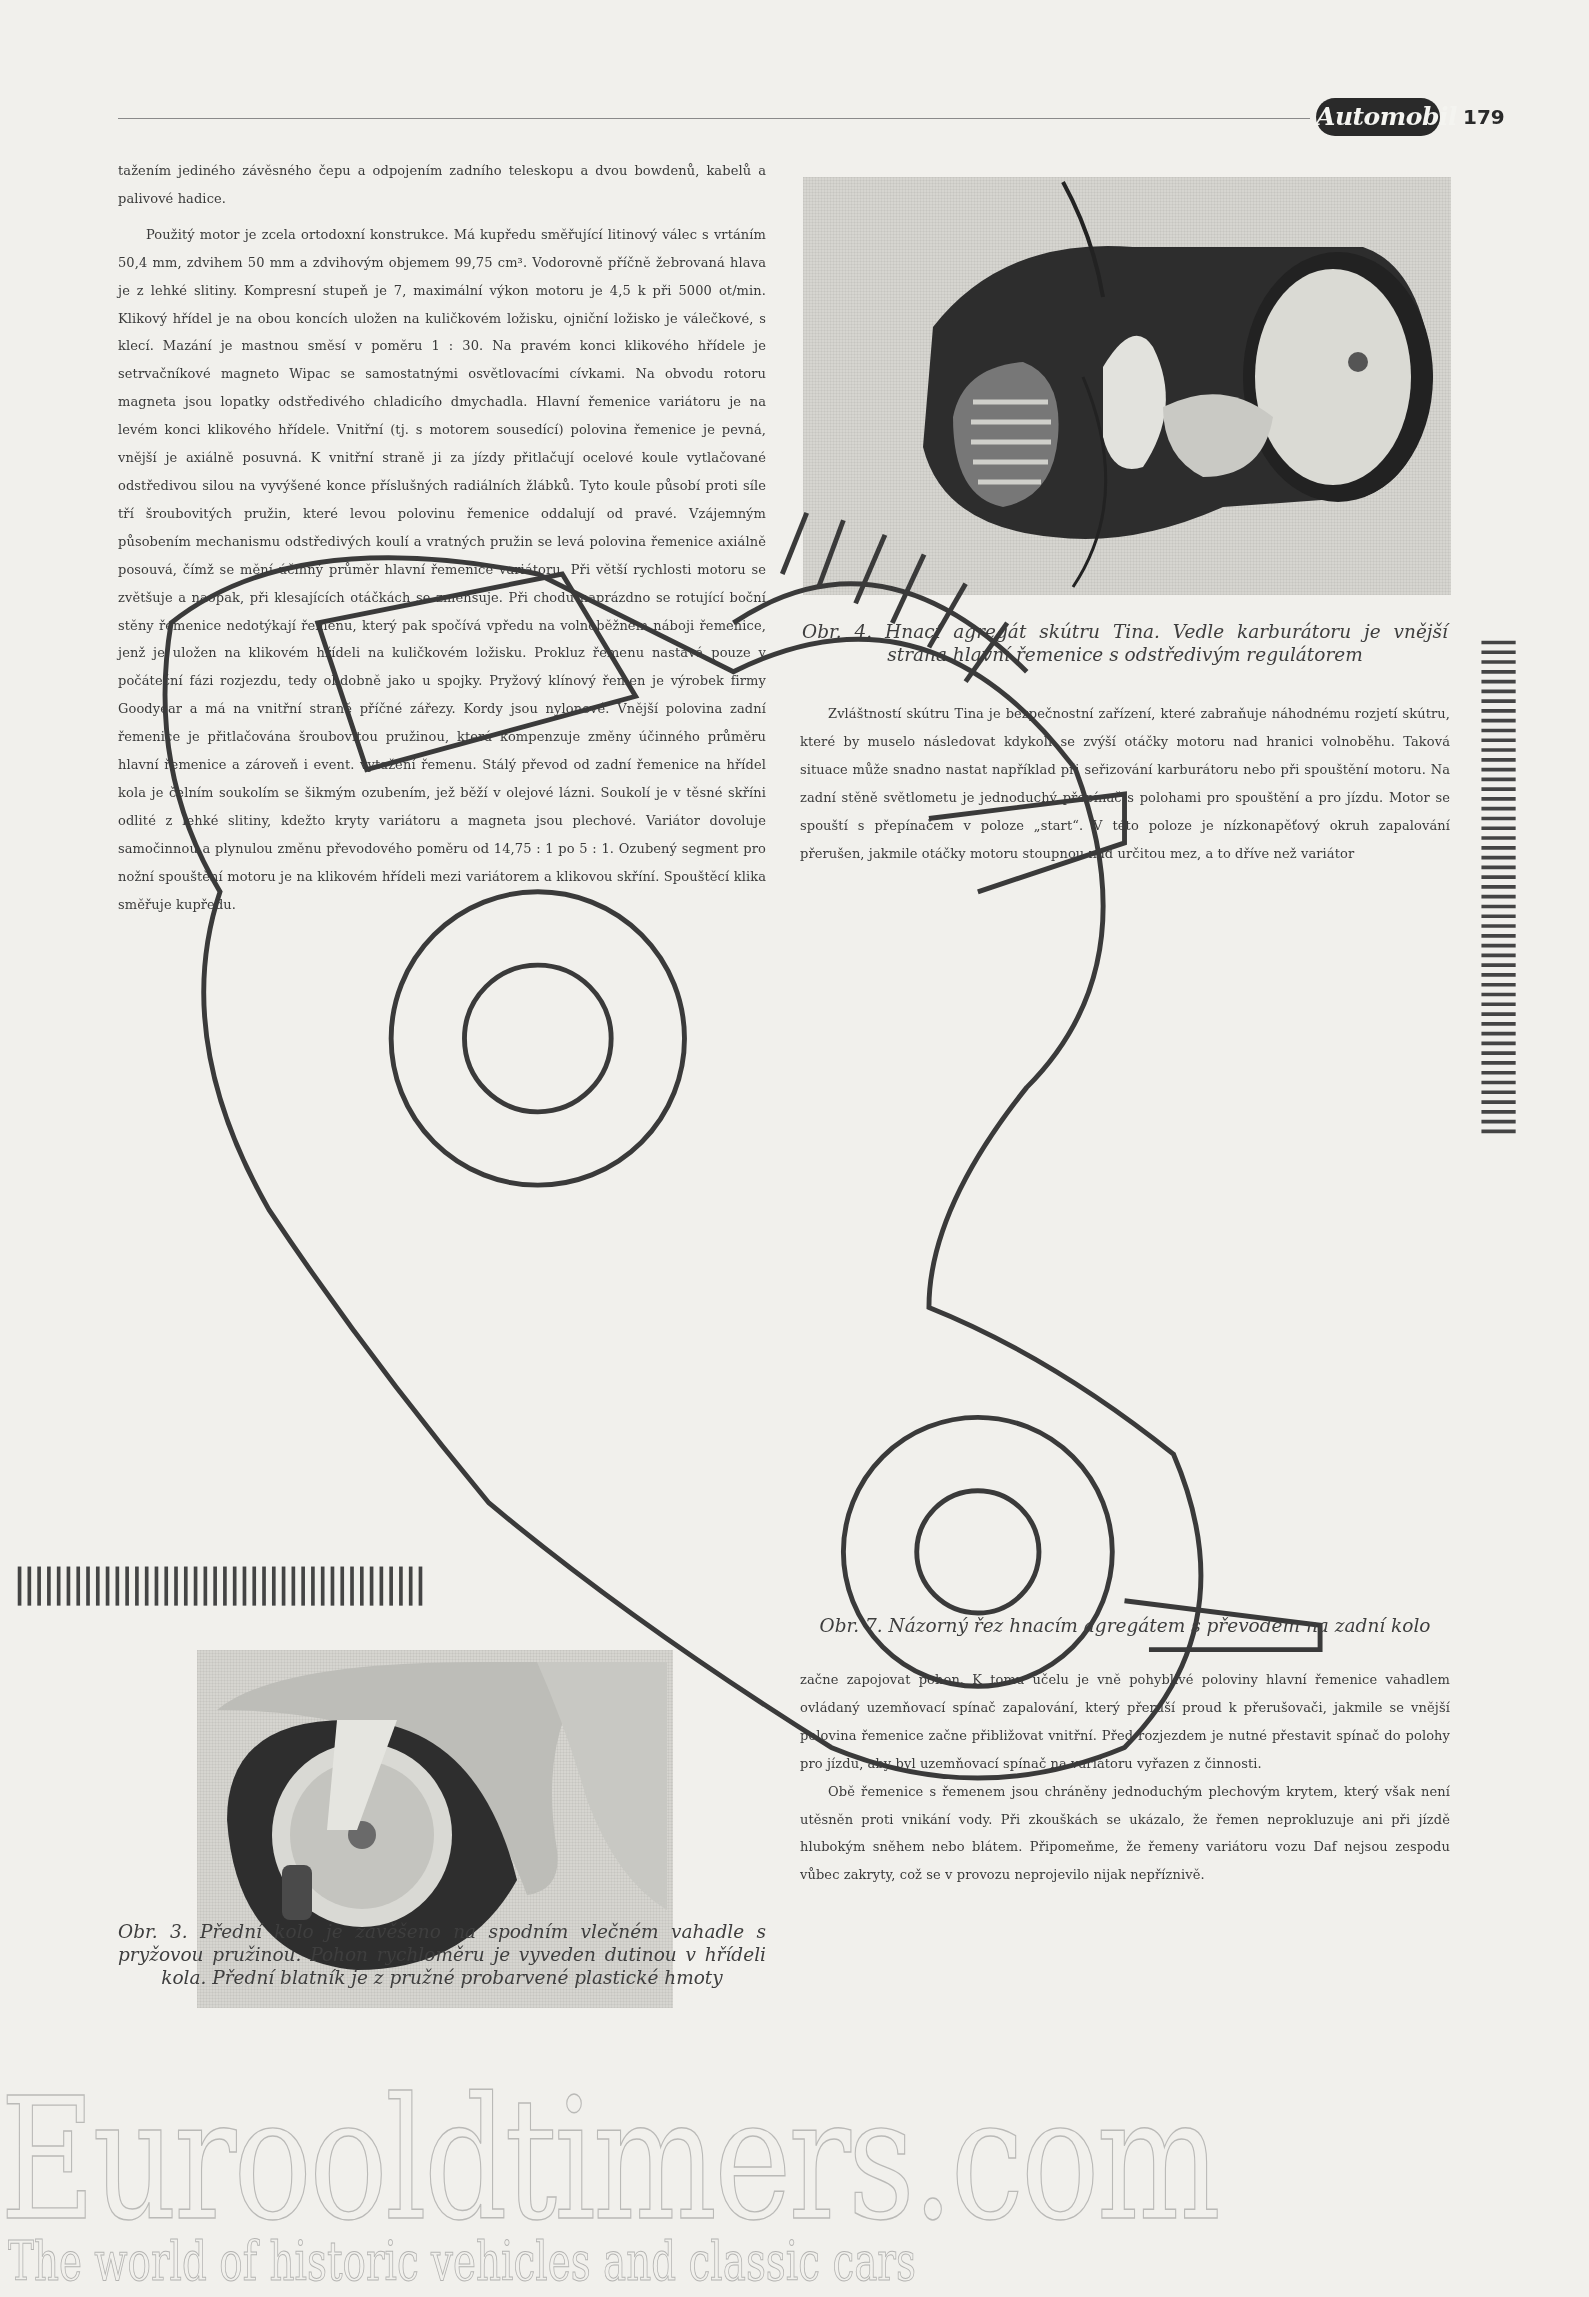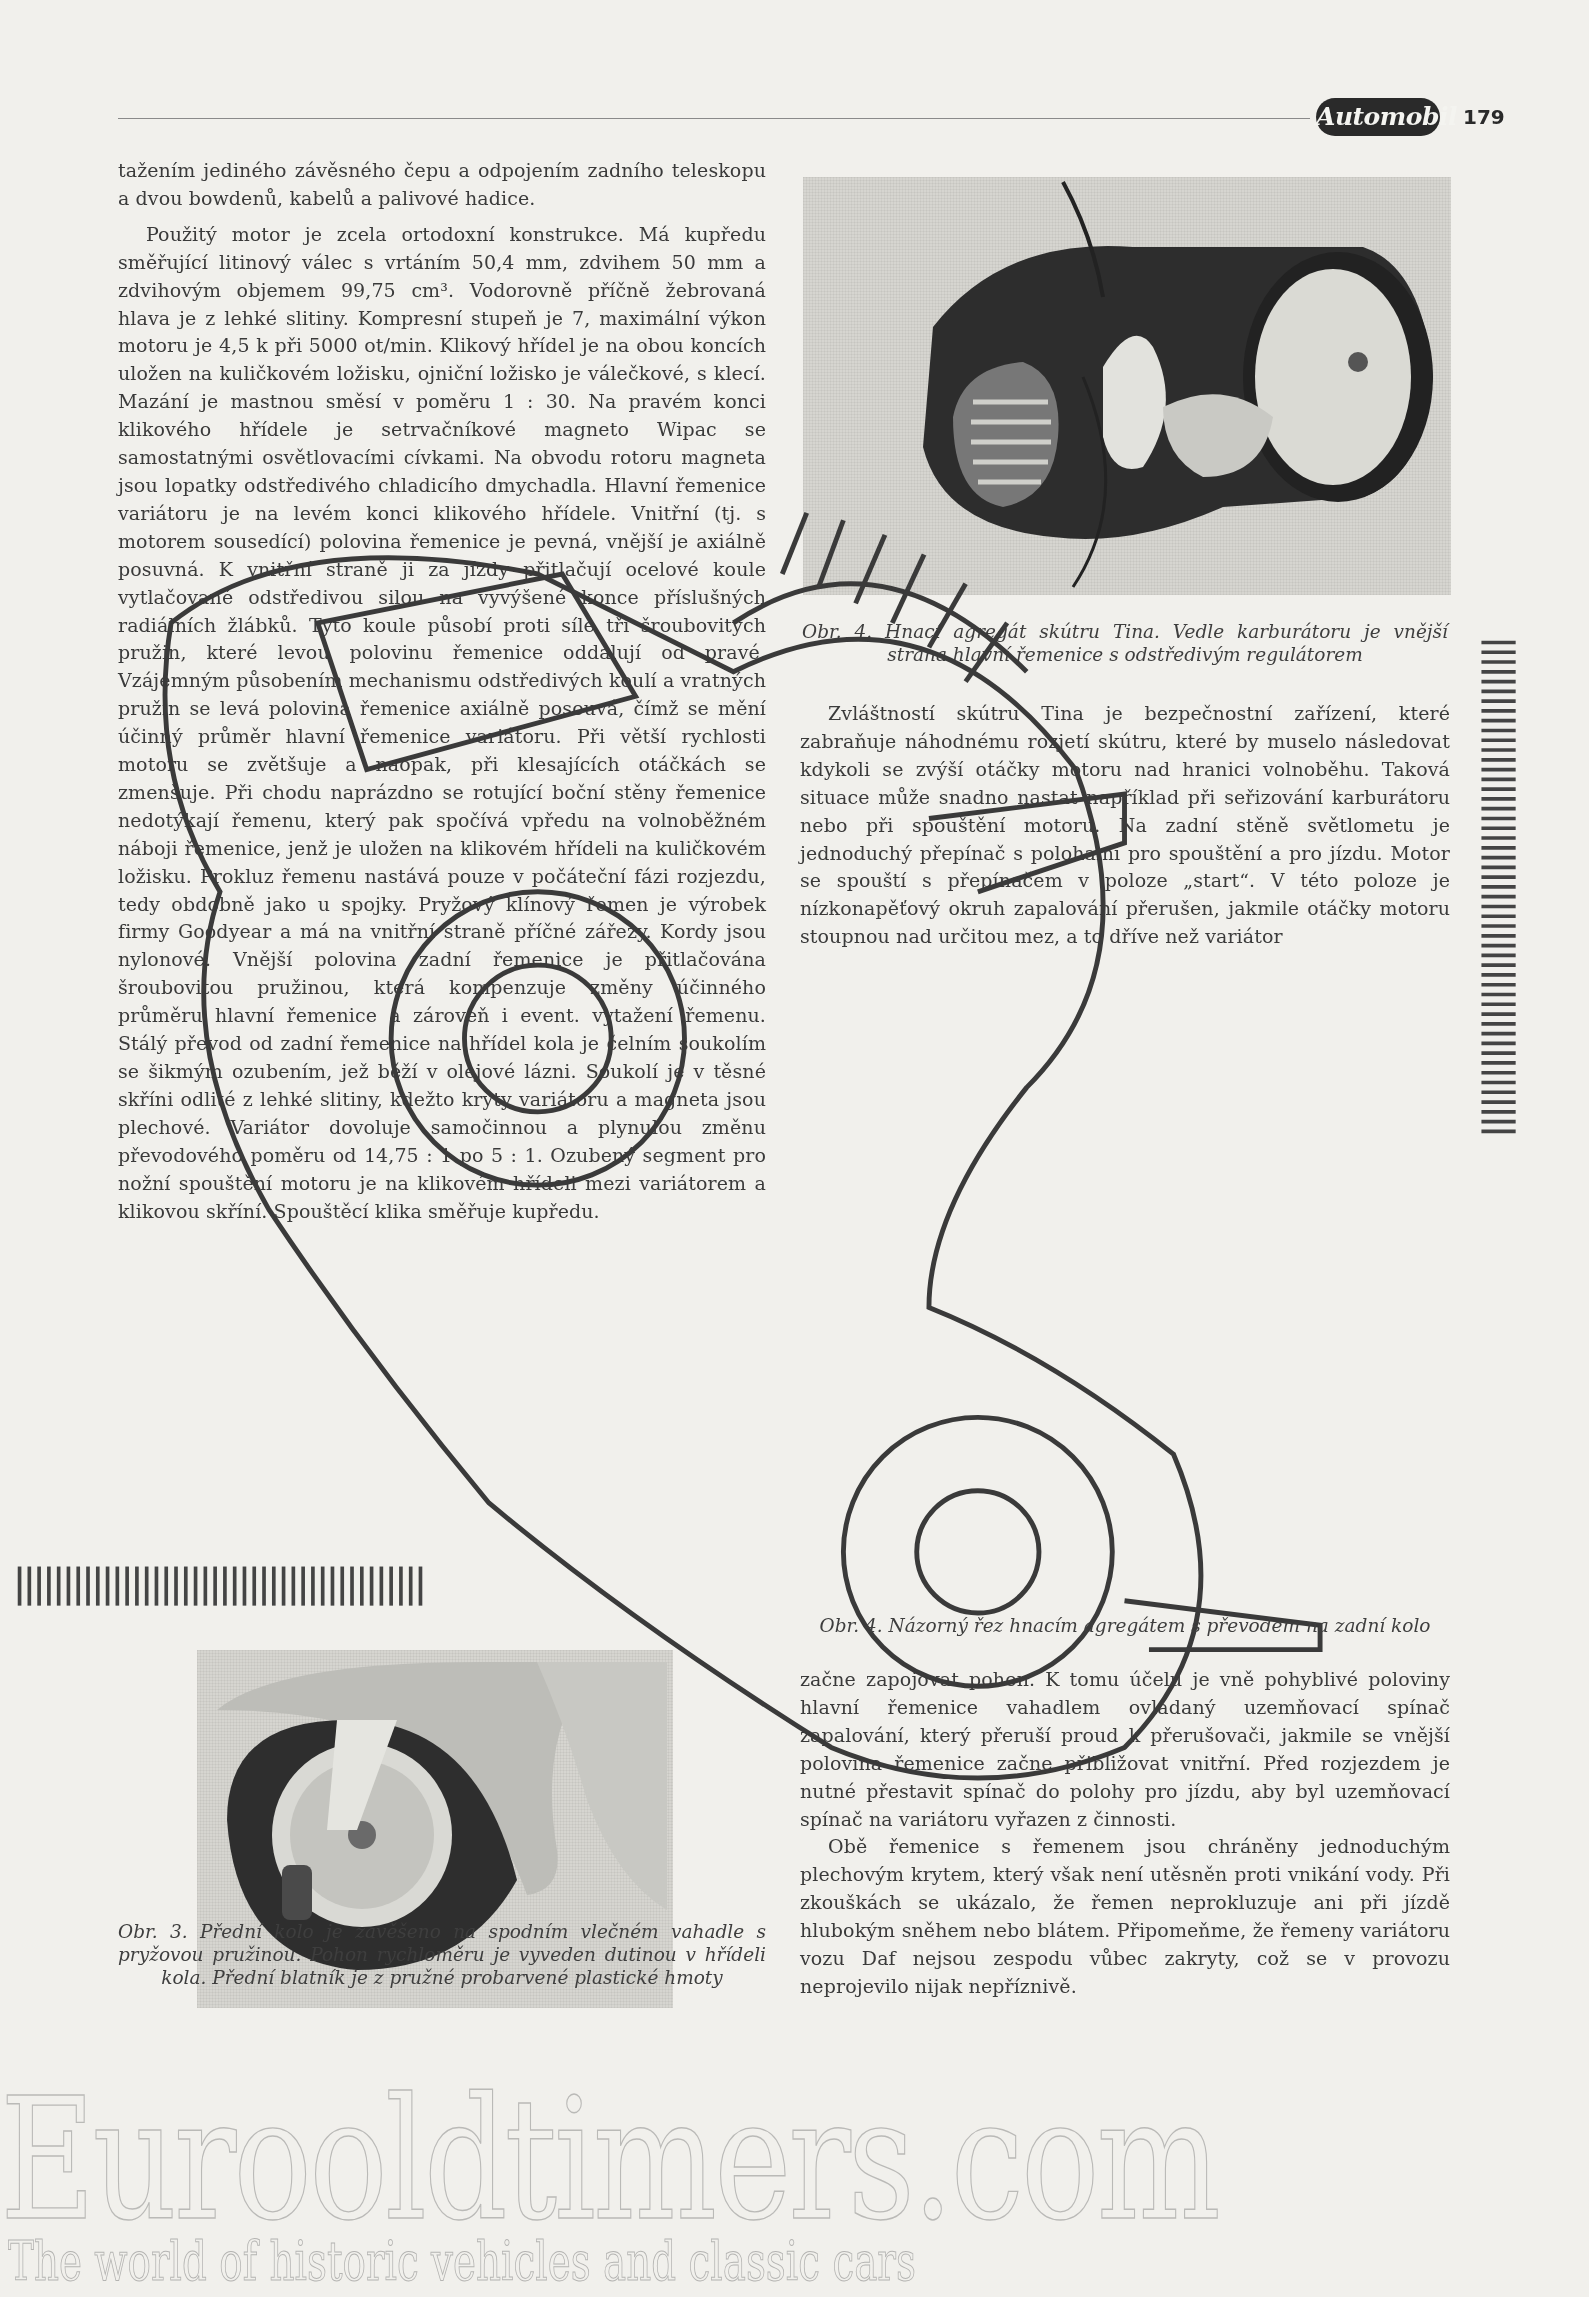--- a/index.html
+++ b/index.html
@@ -13,21 +13,21 @@
   .logo {
     position:absolute; left:1316px; top:98px; width:124px; height:38px;
     background:#2a2a2a; border-radius:19px;
     color:#f4f4f0; font-family:"DejaVu Serif", serif; font-style:italic; font-weight:bold;
     font-size:25px; line-height:38px; text-align:center; letter-spacing:-0.5px;
   }
   .pagenum {
     position:absolute; left:1463px; top:98px; font-family:"DejaVu Sans", sans-serif;
     font-weight:bold; font-size:20px; line-height:38px; color:#2a2a2a;
   }
-  .col { position:absolute; font-size:19px; line-height:27.9px; text-align:justify; color:#3a3a3a; letter-spacing:0.1px; }
+  .col { position:absolute; font-size:13px; line-height:27.9px; text-align:justify; color:#3a3a3a; letter-spacing:0.1px; }
   .col p { margin:0; }
   .col p.ind { text-indent:28px; }
   .col p.gap { margin-top:8px; }
   .left { left:118px; top:157px; width:648px; }
   .right1 { left:800px; top:700px; width:650px; }
   .right2 { left:800px; top:1666px; width:650px; }
   .caption {
     position:absolute; font-style:italic; font-size:18.5px; line-height:23px;
     text-align:justify; color:#3e3e3e; text-align-last:center;
   }
@@ -207,21 +207,21 @@
         <line x1="606" y1="244" x2="620" y2="244"></line>
         <line x1="606" y1="248" x2="620" y2="248"></line>
         <line x1="606" y1="252" x2="620" y2="252"></line>
         <line x1="606" y1="256" x2="620" y2="256"></line>
         <line x1="606" y1="260" x2="620" y2="260"></line>
         <line x1="606" y1="264" x2="620" y2="264"></line>
         <line x1="606" y1="268" x2="620" y2="268"></line>
     </g>
   </svg>
 </div>
-<div class="caption cap5">Obr. 4. Názorný řez hnacím agregátem s převodem na zadní kolo</div>
+<div class="caption cap5">Obr. 7. Názorný řez hnacím agregátem s převodem na zadní kolo</div>
 
 <div class="col right2">
   <p>začne zapojovat pohon. K tomu účelu je vně pohyblivé poloviny hlavní řemenice vahadlem ovládaný uzemňovací spínač zapalování, který přeruší proud k přerušovači, jakmile se vnější polovina řemenice začne přibližovat vnitřní. Před rozjezdem je nutné přestavit spínač do polohy pro jízdu, aby byl uzemňovací spínač na variátoru vyřazen z činnosti.</p>
   <p class="ind">Obě řemenice s řemenem jsou chráněny jednoduchým plechovým krytem, který však není utěsněn proti vnikání vody. Při zkouškách se ukázalo, že řemen neprokluzuje ani při jízdě hlubokým sněhem nebo blátem. Připomeňme, že řemeny variátoru vozu Daf nejsou zespodu vůbec zakryty, což se v provozu neprojevilo nijak nepříznivě.</p>
 </div>
 
 <div class="photo img3">
   <svg viewBox="0 0 476 358" preserveAspectRatio="none">
     <path d="M20 60 Q80 10 300 12 L400 12 Q340 80 360 200 Q365 240 330 245 Q300 160 230 100 Q140 60 20 60 Z" fill="#bdbdb8"></path>
     <path d="M340 12 L470 12 L470 260 Q420 230 390 150 Q370 80 340 12 Z" fill="#c8c8c3"></path>

